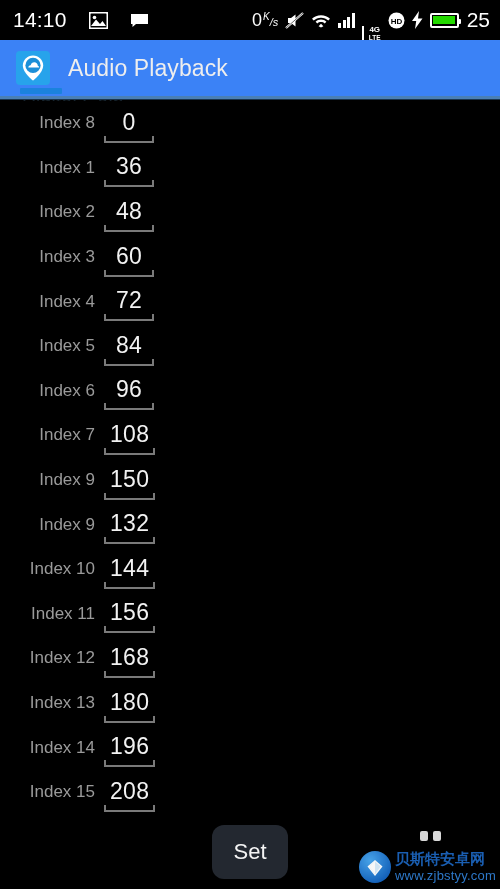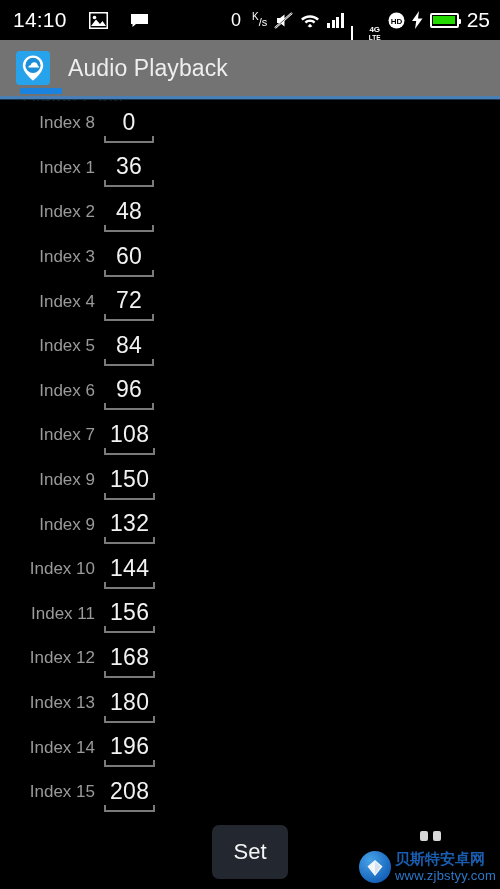--- a/index.html
+++ b/index.html
@@ -53,21 +53,22 @@
     align-items: baseline;
   }
   .sb-rate sup {
     font-size: 10px;
     line-height: 1;
     position: relative;
     top: -1px;
   }
   .sb-rate .frac {
     font-size: 11px;
-    margin-left: 11px;
+    margin-left: 1px;
+    font-style: italic;
   }
   .sb-batt-num {
     font-size: 21px;
     color: #fff;
     margin-left: 1px;
   }
   .ico { display: inline-block; line-height: 0; }
 
   
   .bars { display: flex; align-items: flex-end; gap: 1.5px; height: 16px; }
@@ -80,21 +81,21 @@
   .lte {
     display: flex;
     flex-direction: column;
     align-items: center;
     justify-content: center;
     line-height: 1;
     color: #fff;
     font-size: 8px;
     font-weight: bold;
     height: 17px;
-    padding-left: 16px;
+    padding-left: 5px;
     border-left: 2px solid #fff;
     margin-top: 28px;
   }
   .lte span:last-child { font-size: 6.5px; margin-top: 1px; }
 
   .battery {
     position: relative;
     width: 29px; height: 15px;
     border: 2px solid #fff;
     border-radius: 2px;
@@ -116,21 +117,21 @@
     width: 100%;
     background: #24d900;
   }
 
   
   .actionbar {
     position: absolute;
     top: 40px; left: 0;
     width: 500px;
     height: 56px;
-    background: #737373;
+    background: #3b82f6;
     display: flex;
     align-items: center;
     padding-left: 16px;
   }
   .app-icon {
     width: 34px; height: 34px;
     background: #27a3eb;
     border-radius: 4px;
     position: relative;
     flex: 0 0 auto;
@@ -243,21 +244,21 @@
     background: #000;
   }
   .set-button {
     position: absolute;
     left: 212px;
     top: 5px;
     width: 76px;
     height: 54px;
     background: #232830;
     border: none;
-    border-radius: 7px;
+    border-radius: 12px;
     color: #f4f4f4;
     font-size: 22px;
     font-family: "Liberation Sans", sans-serif;
     cursor: pointer;
   }
 
   
   .dots {
     position: absolute;
     left: 420px;

